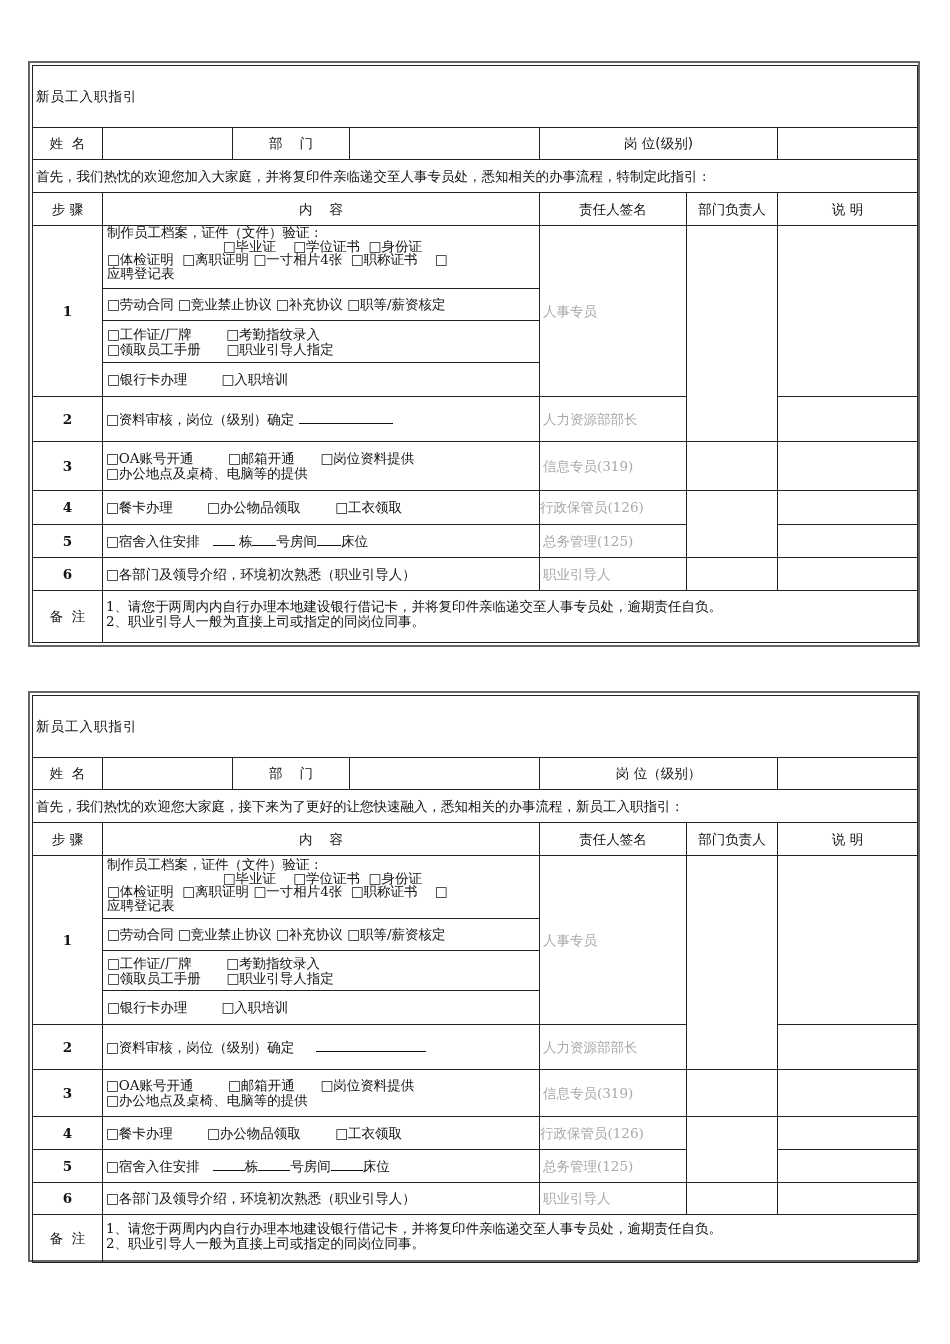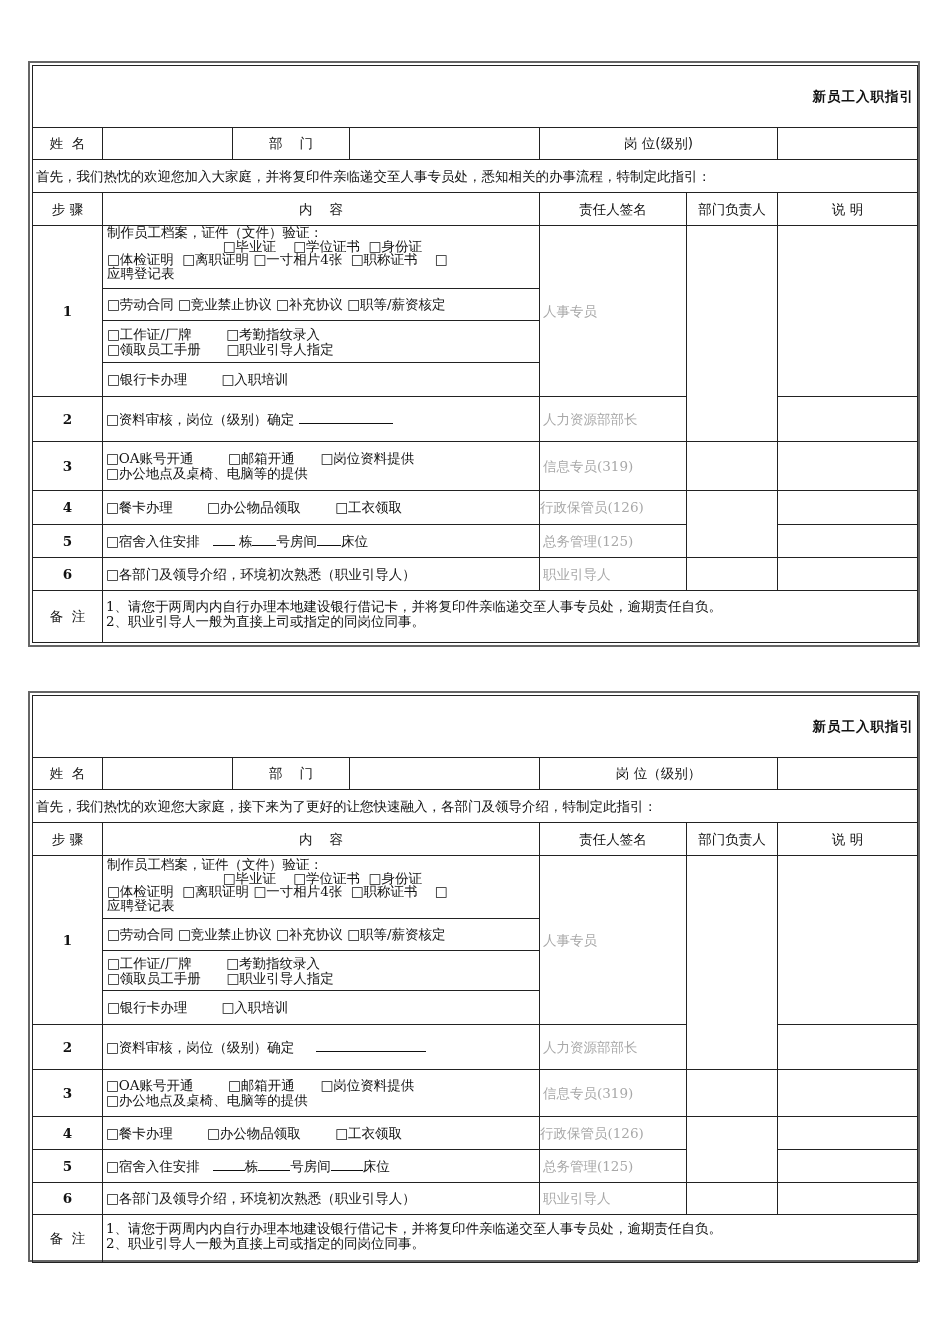--- a/index.html
+++ b/index.html
@@ -2,21 +2,21 @@
 <html><head>
 <meta charset="utf-8">
 <style>
   html,body{margin:0;padding:0;background:#ffffff;}
   body{width:950px;height:1344px;position:relative;overflow:hidden;
        font-family:"DejaVu Serif","Liberation Serif",serif;color:#111;}
   .form{position:absolute;left:28px;width:892px;}
   .outer{position:absolute;left:0;top:0;right:0;bottom:0;border:2px solid #666;box-sizing:border-box;}
   table.grid{position:absolute;left:4px;top:4px;width:885px;border-collapse:collapse;table-layout:fixed;}
   table.grid td{border:1px solid #222;padding:0 3px;font-size:13.5px;line-height:15px;vertical-align:middle;overflow:hidden;box-sizing:border-box;}
-  .title{font-family:"DejaVu Sans","Liberation Sans",sans-serif;font-weight:bold;font-size:38px;text-align:right;letter-spacing:1px;}
+  .title{font-family:"DejaVu Sans","Liberation Sans",sans-serif;font-weight:normal;font-size:38px;text-align:left;letter-spacing:1px;}
   .hd{font-family:"DejaVu Sans","Liberation Sans",sans-serif;font-weight:normal;text-align:center;font-size:14px;}
   .step{text-align:center;font-weight:bold;font-family:"DejaVu Serif",serif;font-size:14px;}
   .gray{color:#a8a8a8;text-align:left;font-size:17px;}
   .intro{font-size:13.5px;}
   .sub-cell{padding:0 !important;}
   .subrow{border-bottom:1px solid #222;padding:2px 4px;box-sizing:border-box;display:flex;flex-direction:column;justify-content:center;}
   .subrow:last-child{border-bottom:none;}
   .line{white-space:pre;display:block;}
   .blank{display:inline-block;border-bottom:1px solid #111;height:12px;vertical-align:baseline;}
   .remark{font-size:13.5px;line-height:15px;}
@@ -153,21 +153,21 @@
     </tr>
     <tr style="height:32px">
       <td class="hd" style="white-space:pre">姓  名</td>
       <td><input class="fill" value="" style=""></td>
       <td class="hd" style="white-space:pre">部    门</td>
       <td><input class="fill" value="" style=""></td>
       <td colspan="2" class="hd">岗 位（级别）</td>
       <td><input class="fill" value="" style=""></td>
     </tr>
     <tr style="height:33px">
-      <td colspan="7" class="intro">首先，我们热忱的欢迎您大家庭，接下来为了更好的让您快速融入，各部门及领导介绍，特制定此指引：</td>
+      <td colspan="7" class="intro">首先，我们热忱的欢迎您大家庭，接下来为了更好的让您快速融入，悉知相关的办事流程，新员工入职指引：</td>
     </tr>
     <tr style="height:33px">
       <td class="hd">步 骤</td>
       <td colspan="3" class="hd" style="white-space:pre">内    容</td>
       <td class="hd">责任人签名</td>
       <td class="hd">部门负责人</td>
       <td class="hd">说 明</td>
     </tr>
     <tr style="height:168px">
       <td class="step">1</td>

